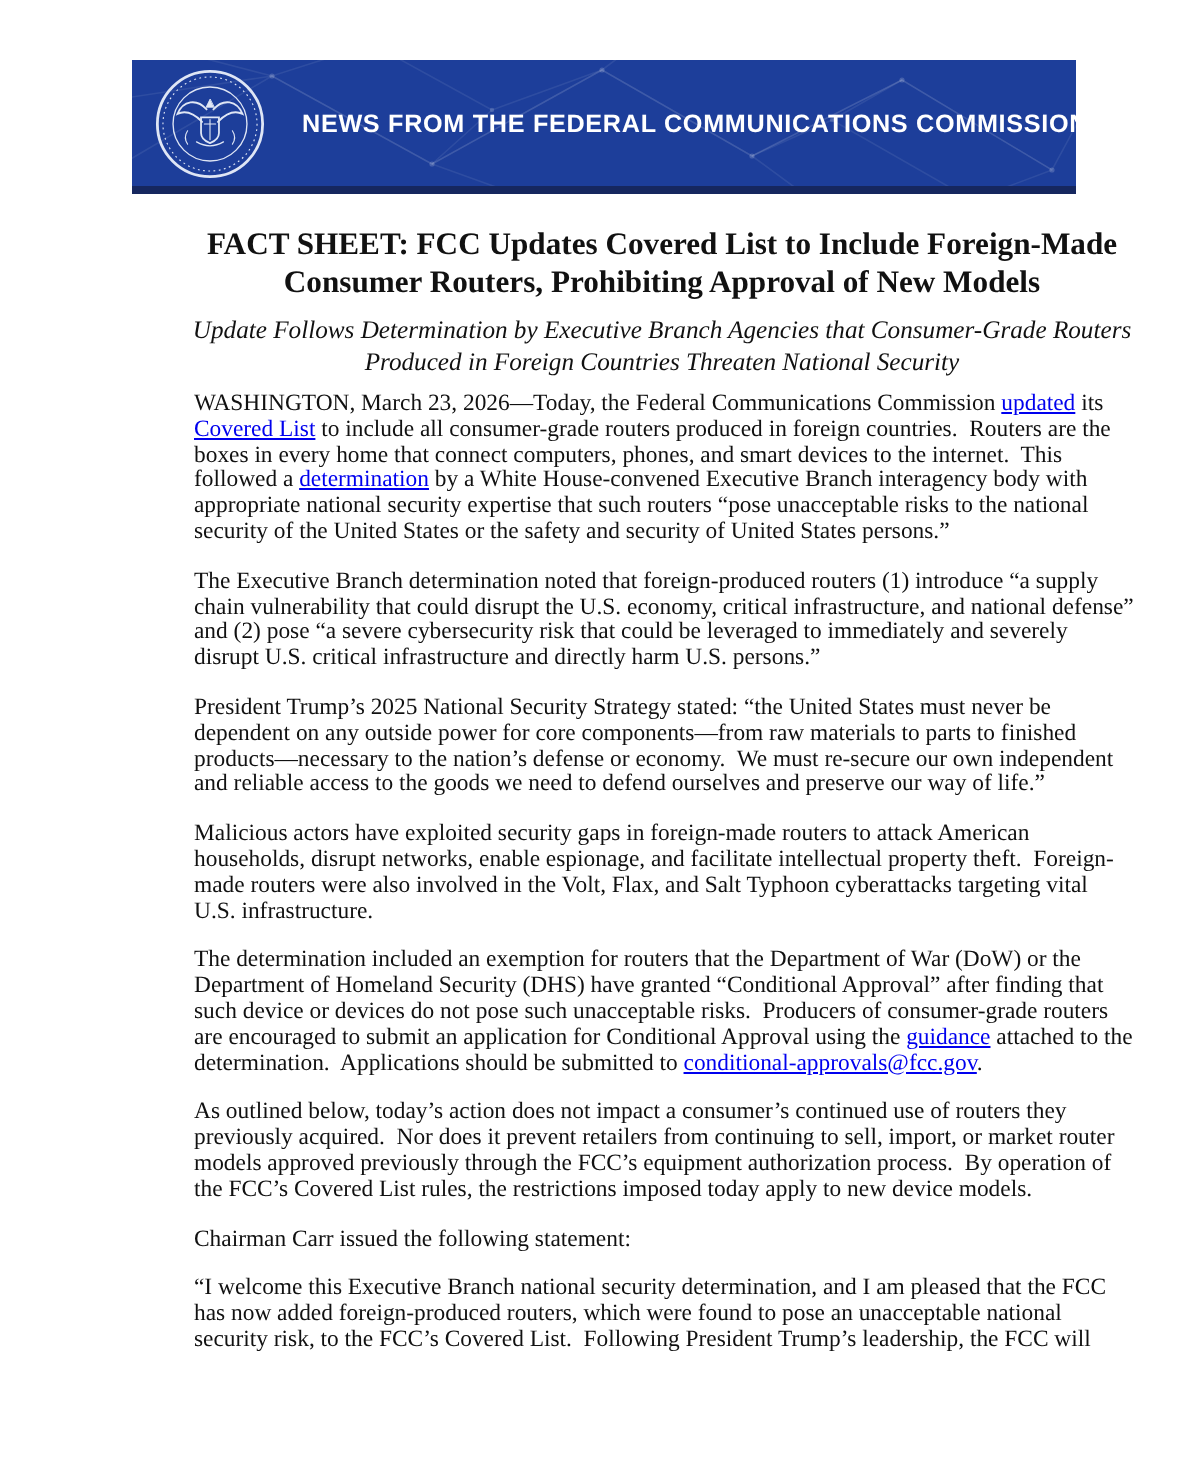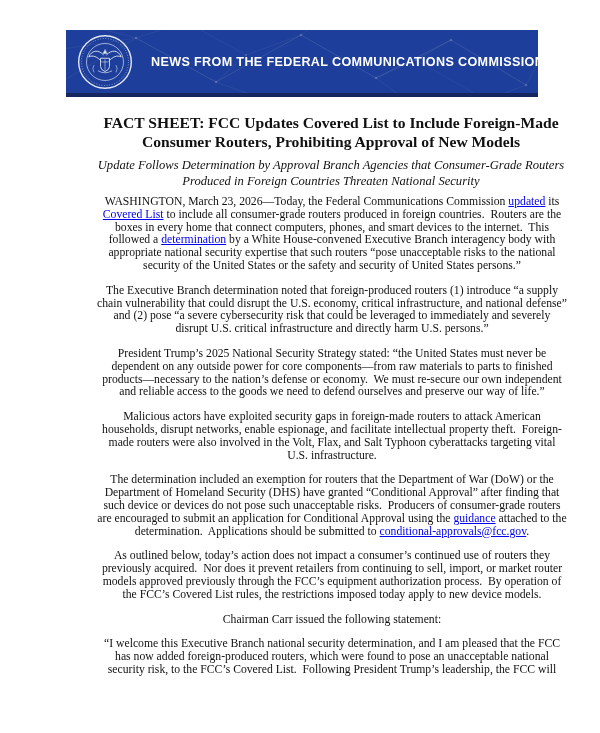--- a/index.html
+++ b/index.html
@@ -67,21 +67,21 @@
     line-height: 15.5px;
   }
   
   .article {
     margin: 7px 64px 0 66px;
   }
   .article p {
     margin: 0 0 12px 0;
     font-size: 11.7px;
     line-height: 12.8px;
-    text-align: center;
+    text-align: left;
   }
   .article p.bold { font-weight: normal; }
   .article a {
     color: #0000ee;
     text-decoration: underline;
   }
 </style>
 </head>
 <body>
 
@@ -127,21 +127,21 @@
         </g>
       </svg>
     </div>
 
     <div class="banner-text">NEWS FROM THE FEDERAL COMMUNICATIONS COMMISSION</div>
   </header>
 
   <div style="position:absolute; left:0; top:97px; width:600px;margin-left:31px;">
     <h1 class="headline">FACT SHEET: FCC Updates Covered List to Include Foreign-Made Consumer Routers, Prohibiting Approval of New Models</h1>
 
-    <h2 class="subheadline">Update Follows Determination by Approval Branch Agencies that Consumer-Grade Routers Produced in Foreign Countries Threaten National Security</h2>
+    <h2 class="subheadline">Update Follows Determination by Executive Branch Agencies that Consumer-Grade Routers Produced in Foreign Countries Threaten National Security</h2>
 
     <main class="article">
         <p class=""><span>WASHINGTON, March 23, 2026—Today, the Federal Communications Commission </span><a href="#">updated</a><span> its </span><a href="#">Covered List</a><span> to include all consumer-grade routers produced in foreign countries.&nbsp; Routers are the boxes in every home that connect computers, phones, and smart devices to the internet.&nbsp; This followed a </span><a href="#">determination</a><span> by a White House-convened Executive Branch interagency body with appropriate national security expertise that such routers “pose unacceptable risks to the national security of the United States or the safety and security of United States persons.”</span></p>
         <p class=""><span>The Executive Branch determination noted that foreign-produced routers (1) introduce “a supply chain vulnerability that could disrupt the U.S. economy, critical infrastructure, and national defense” and (2) pose “a severe cybersecurity risk that could be leveraged to immediately and severely disrupt U.S. critical infrastructure and directly harm U.S. persons.”</span></p>
         <p class=""><span>President Trump’s 2025 National Security Strategy stated: “the United States must never be dependent on any outside power for core components—from raw materials to parts to finished products—necessary to the nation’s defense or economy.&nbsp; We must re-secure our own independent and reliable access to the goods we need to defend ourselves and preserve our way of life.”</span></p>
         <p class=""><span>Malicious actors have exploited security gaps in foreign-made routers to attack American households, disrupt networks, enable espionage, and facilitate intellectual property theft.&nbsp; Foreign-made routers were also involved in the Volt, Flax, and Salt Typhoon cyberattacks targeting vital U.S. infrastructure.</span></p>
         <p class=""><span>The determination included an exemption for routers that the Department of War (DoW) or the Department of Homeland Security (DHS) have granted “Conditional Approval” after finding that such device or devices do not pose such unacceptable risks.&nbsp; Producers of consumer-grade routers are encouraged to submit an application for Conditional Approval using the </span><a href="#">guidance</a><span> attached to the determination.&nbsp;  Applications should be submitted to </span><a href="#">conditional-approvals@fcc.gov</a><span>.</span></p>
         <p class=""><span>As outlined below, today’s action does not impact a consumer’s continued use of routers they previously acquired.&nbsp; Nor does it prevent retailers from continuing to sell, import, or market router models approved previously through the FCC’s equipment authorization process.&nbsp; By operation of the FCC’s Covered List rules, the restrictions imposed today apply to new device models.</span></p>
         <p class="bold"><span>Chairman Carr issued the following statement:</span></p>
         <p class=""><span>“I welcome this Executive Branch national security determination, and I am pleased that the FCC has now added foreign-produced routers, which were found to pose an unacceptable national security risk, to the FCC’s Covered List.&nbsp; Following President Trump’s leadership, the FCC will</span></p>

